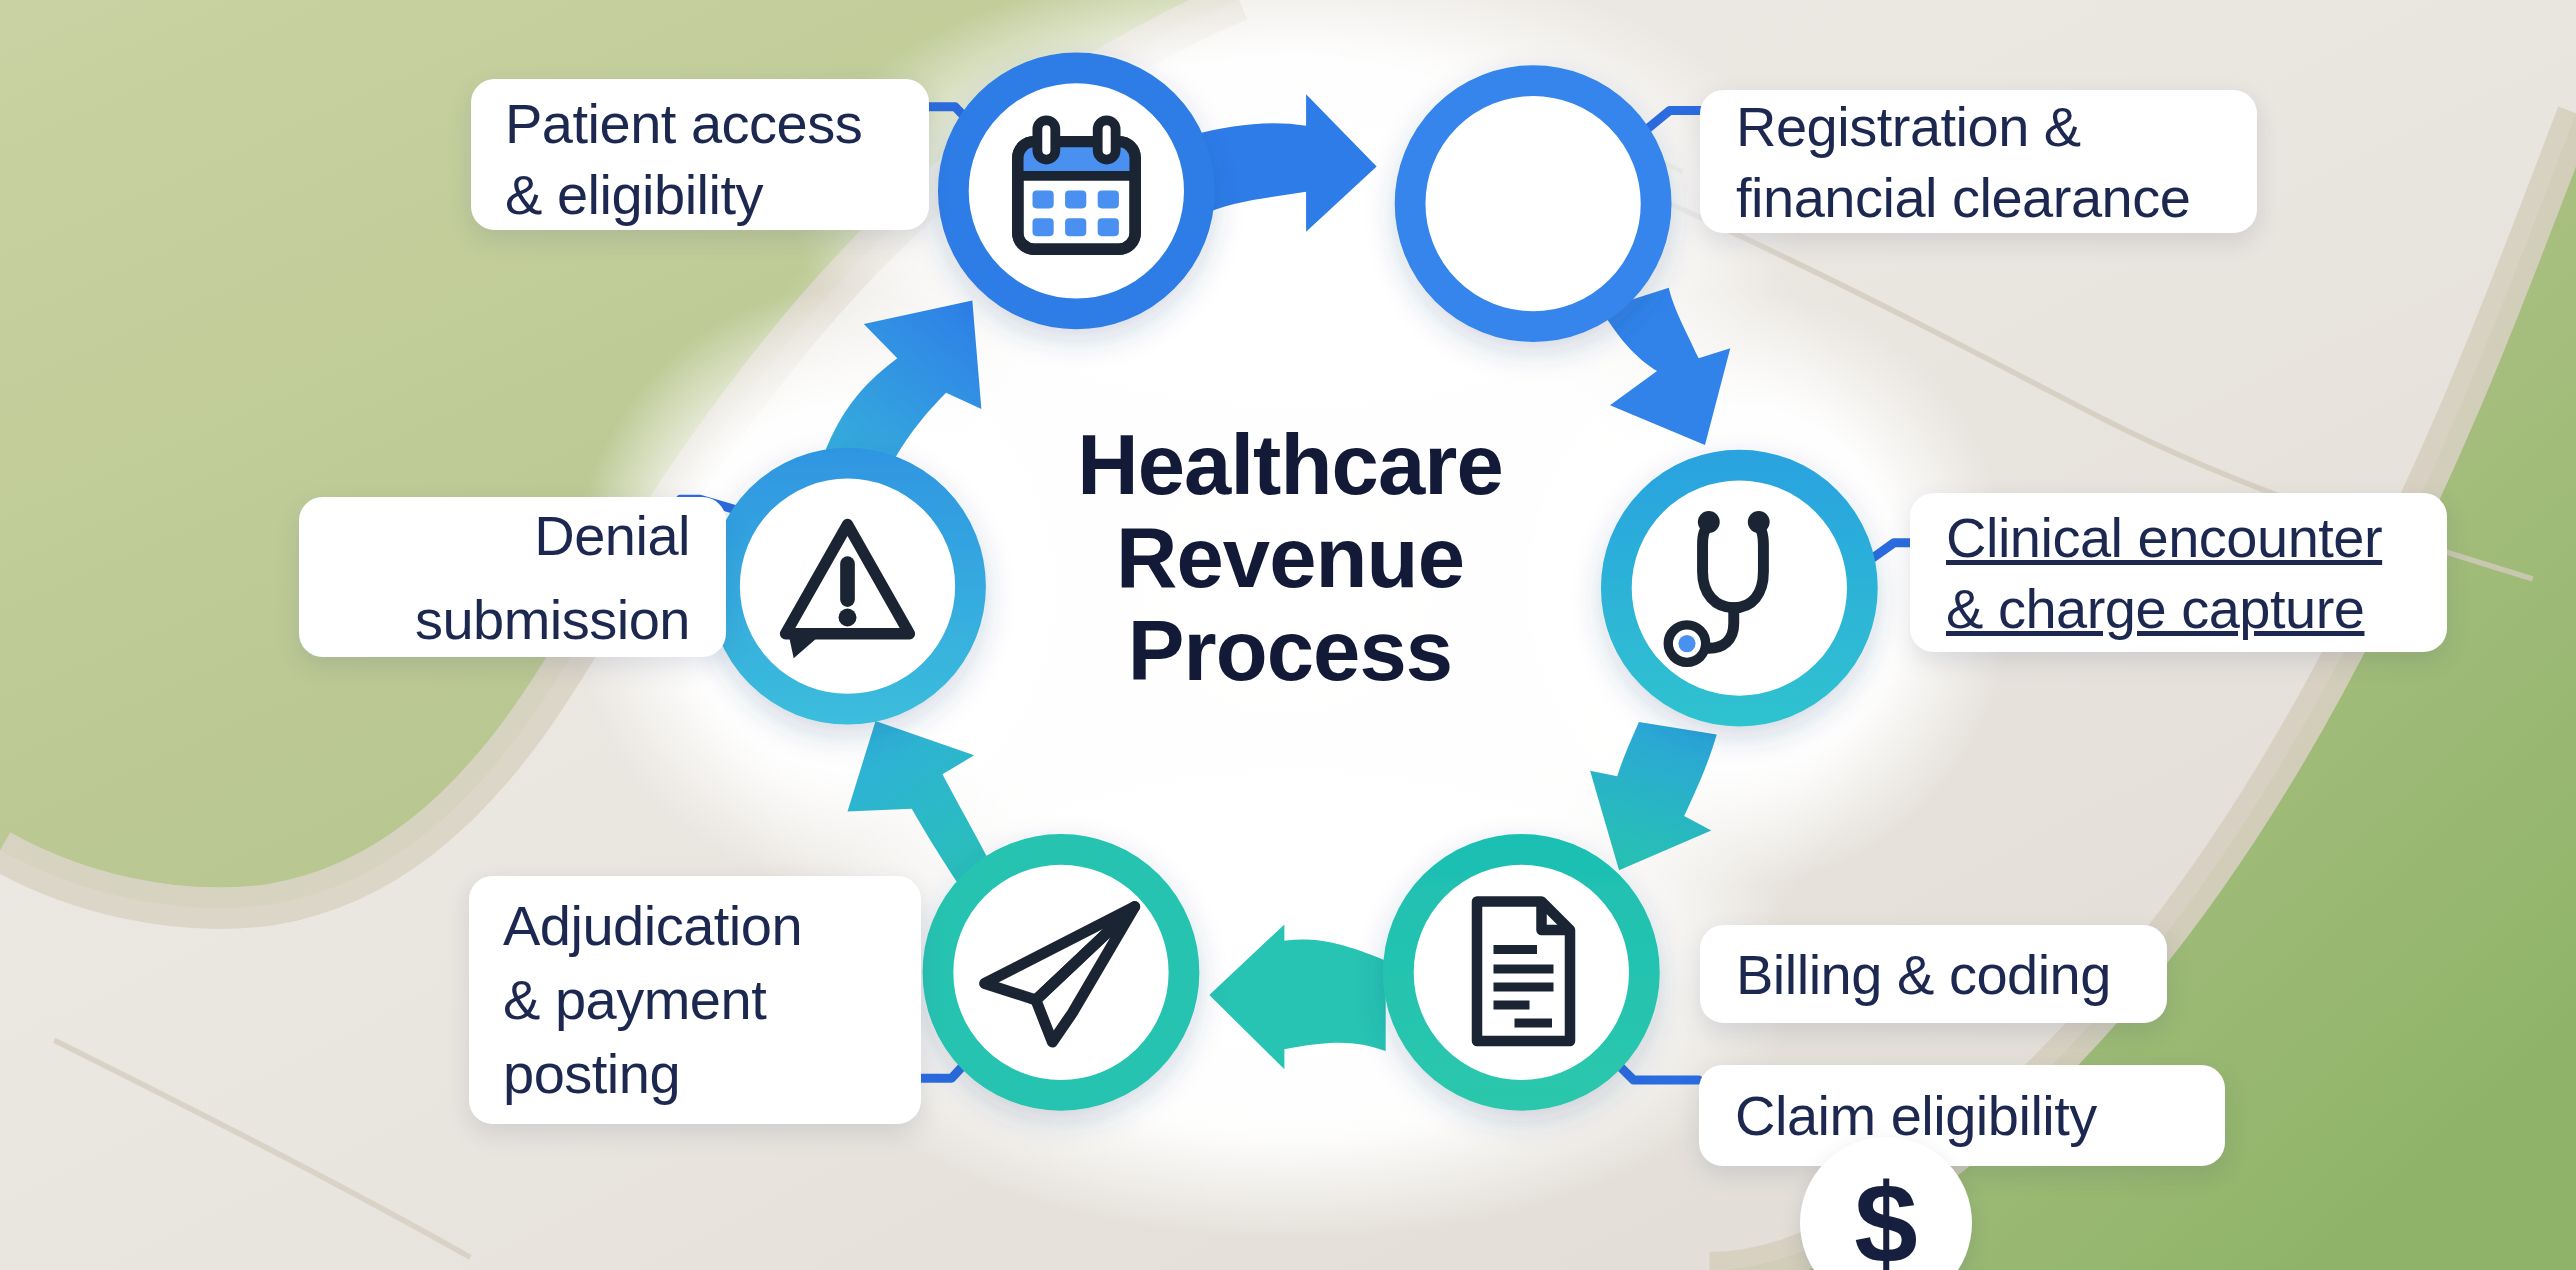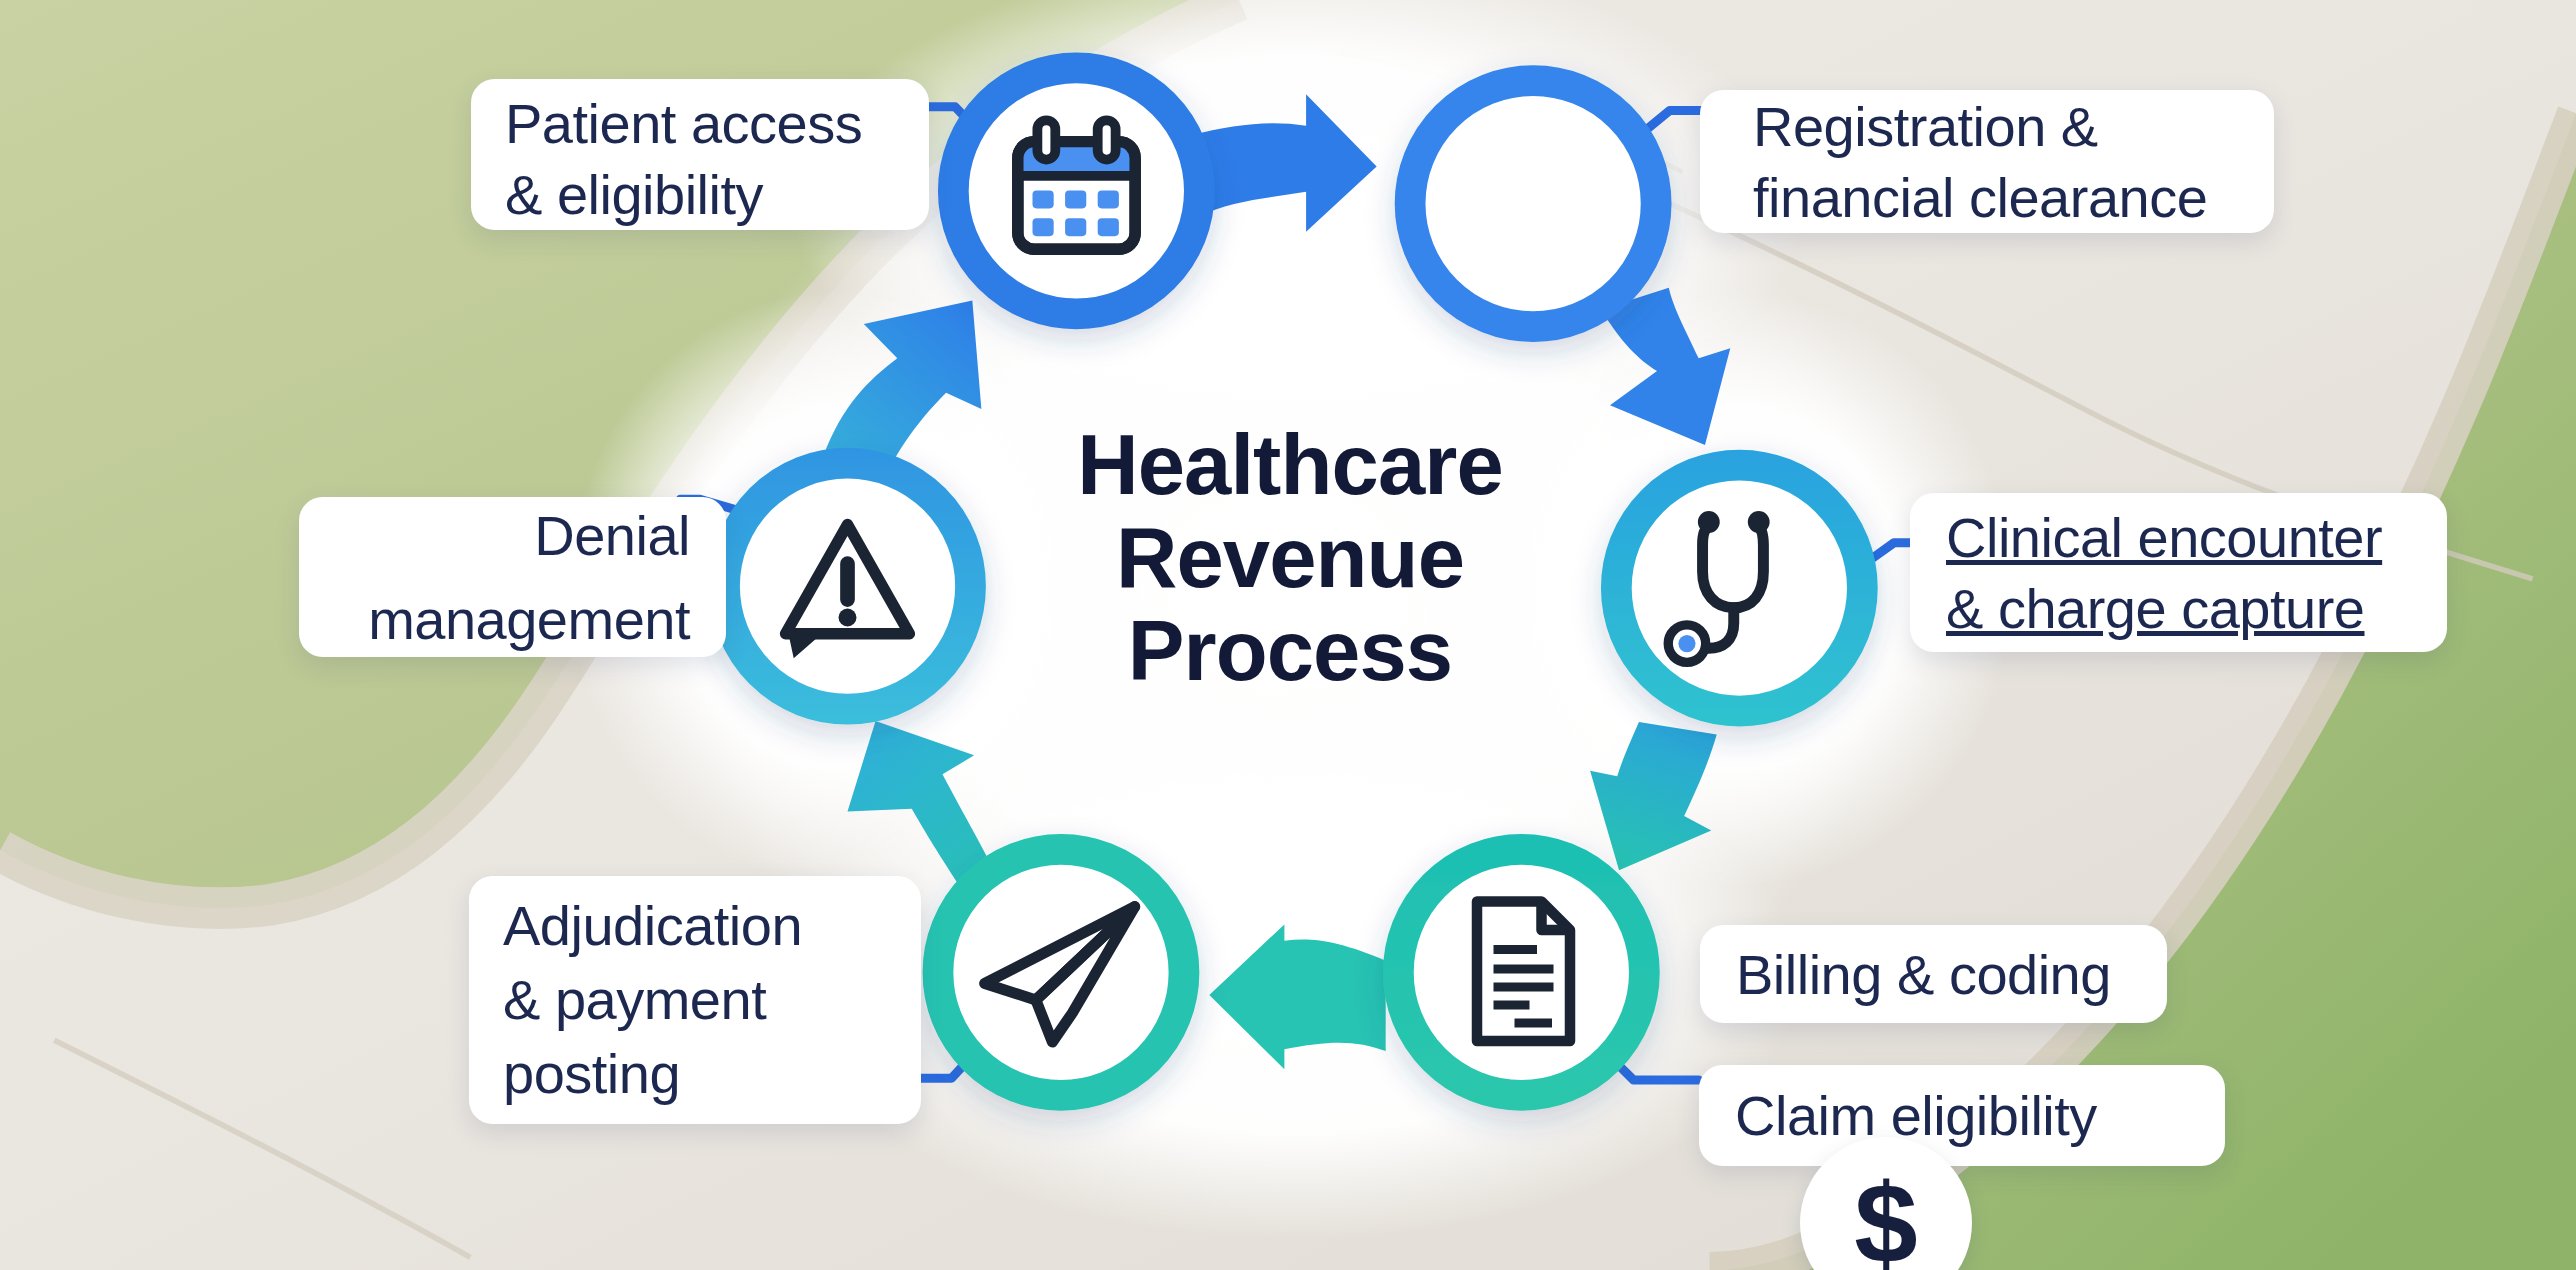--- a/index.html
+++ b/index.html
@@ -12,21 +12,21 @@
   
   .label-box{
     position:absolute;background:#ffffff;border-radius:23.5px;
     box-shadow:0 9px 25px rgba(45,65,105,.13);
     display:flex;flex-direction:column;justify-content:center;
     color:#1c2850;font-size:56px;line-height:71px;font-weight:500;
     letter-spacing:-0.5px;z-index:4;
   }
   .label-box .ln{white-space:nowrap;}
   .box-patient{left:471px;top:79px;width:424px;height:151px;padding-left:34px;justify-content:flex-end;}
-  .box-registration{left:1700px;top:90px;width:521px;height:143px;padding-left:53px;}
+  .box-registration{left:1700px;top:90px;width:521px;height:143px;padding-left:36px;}
   .box-clinical{left:1910px;top:493px;width:501px;height:159px;padding-left:36px;text-decoration:underline;}
   .box-billing{left:1700px;top:925px;width:431px;height:98px;padding-left:36px;}
   .box-claim{left:1699px;top:1065px;width:490px;height:101px;padding-left:36px;}
   .box-adjudication{left:469px;top:876px;width:418px;height:248px;padding-left:34px;line-height:74px;}
   .box-denial{left:299px;top:497px;width:391px;height:160px;padding-right:36px;text-align:right;align-items:flex-end;gap:13px;}
   
   .title{
     position:absolute;left:928px;top:418px;width:724px;text-align:center;
     color:#121a38;font-size:85px;line-height:93px;font-weight:700;
     letter-spacing:-0.9px;z-index:4;
@@ -244,21 +244,21 @@
   </div>
 
   <div class="label-box box-adjudication">
     <span class="ln">Adjudication</span>
     <span class="ln">&amp; payment</span>
     <span class="ln">posting</span>
   </div>
 
   <div class="label-box box-denial">
     <span class="ln">Denial</span>
-    <span class="ln">management</span>
+    <span class="ln">submission</span>
   </div>
 
   <div class="title">
     <div>Healthcare</div>
     <div>Revenue</div>
     <div>Process</div>
   </div>
 
   <div class="dollar-badge">
     <span>$</span>

